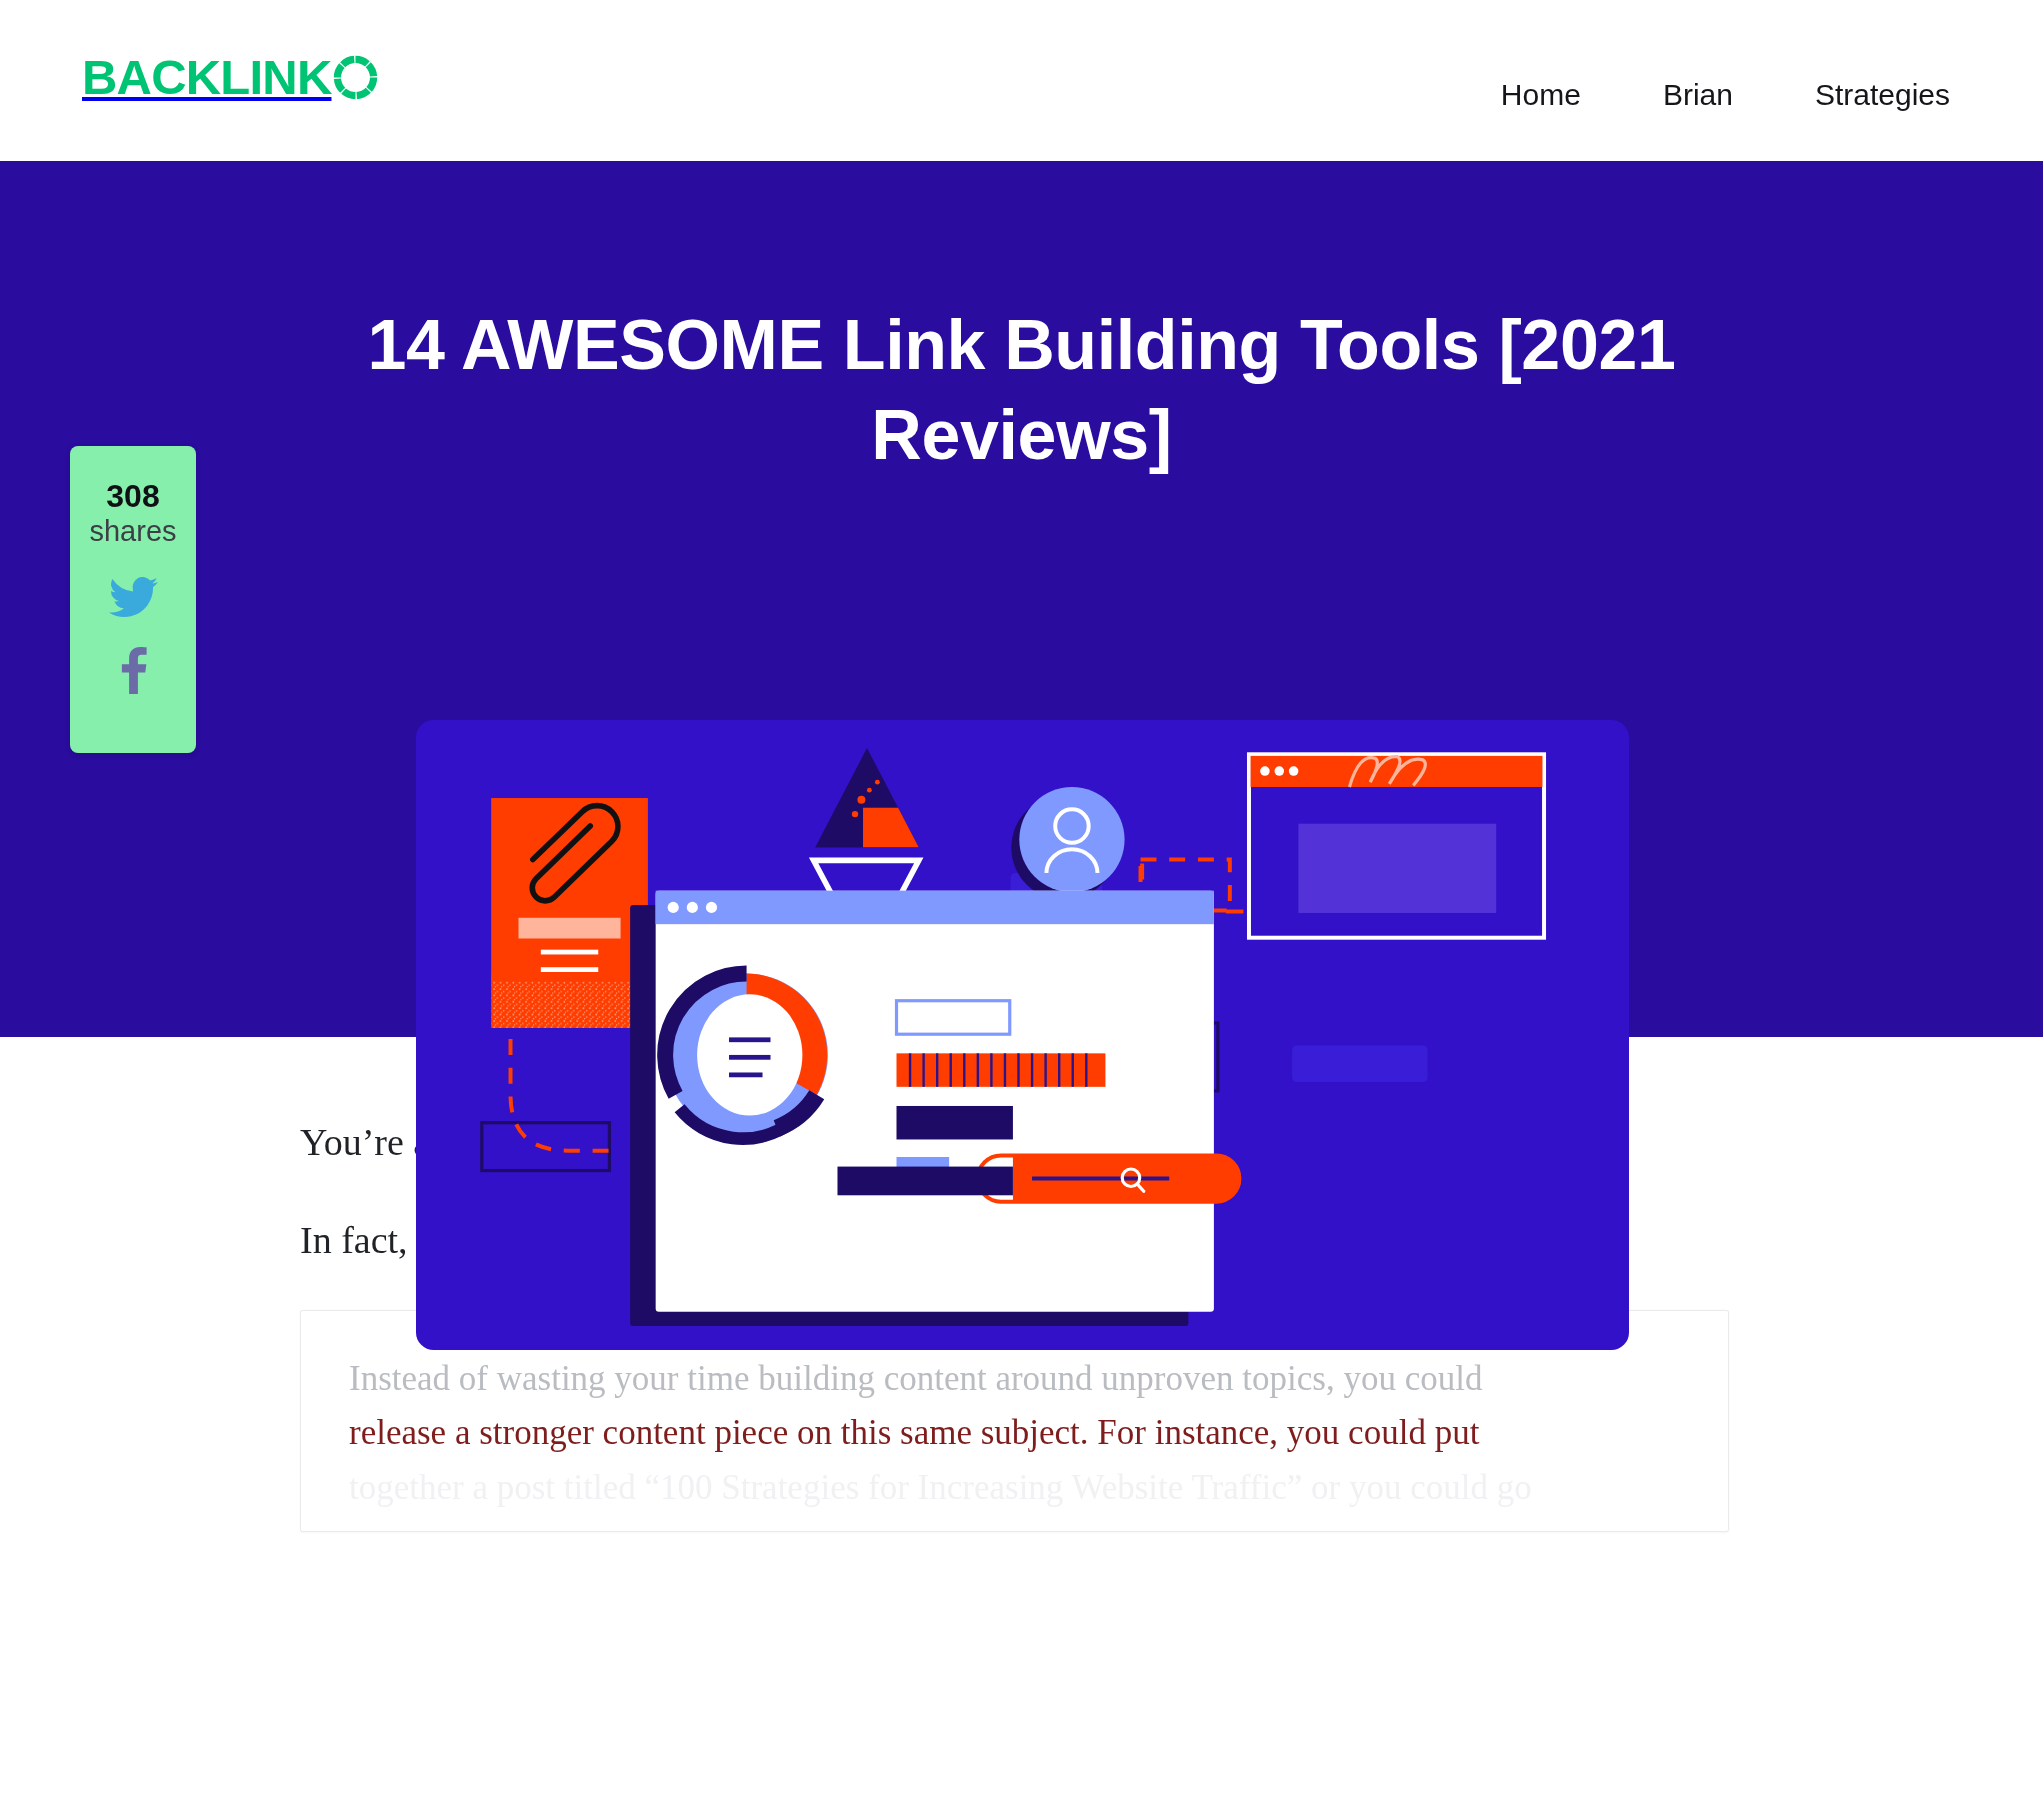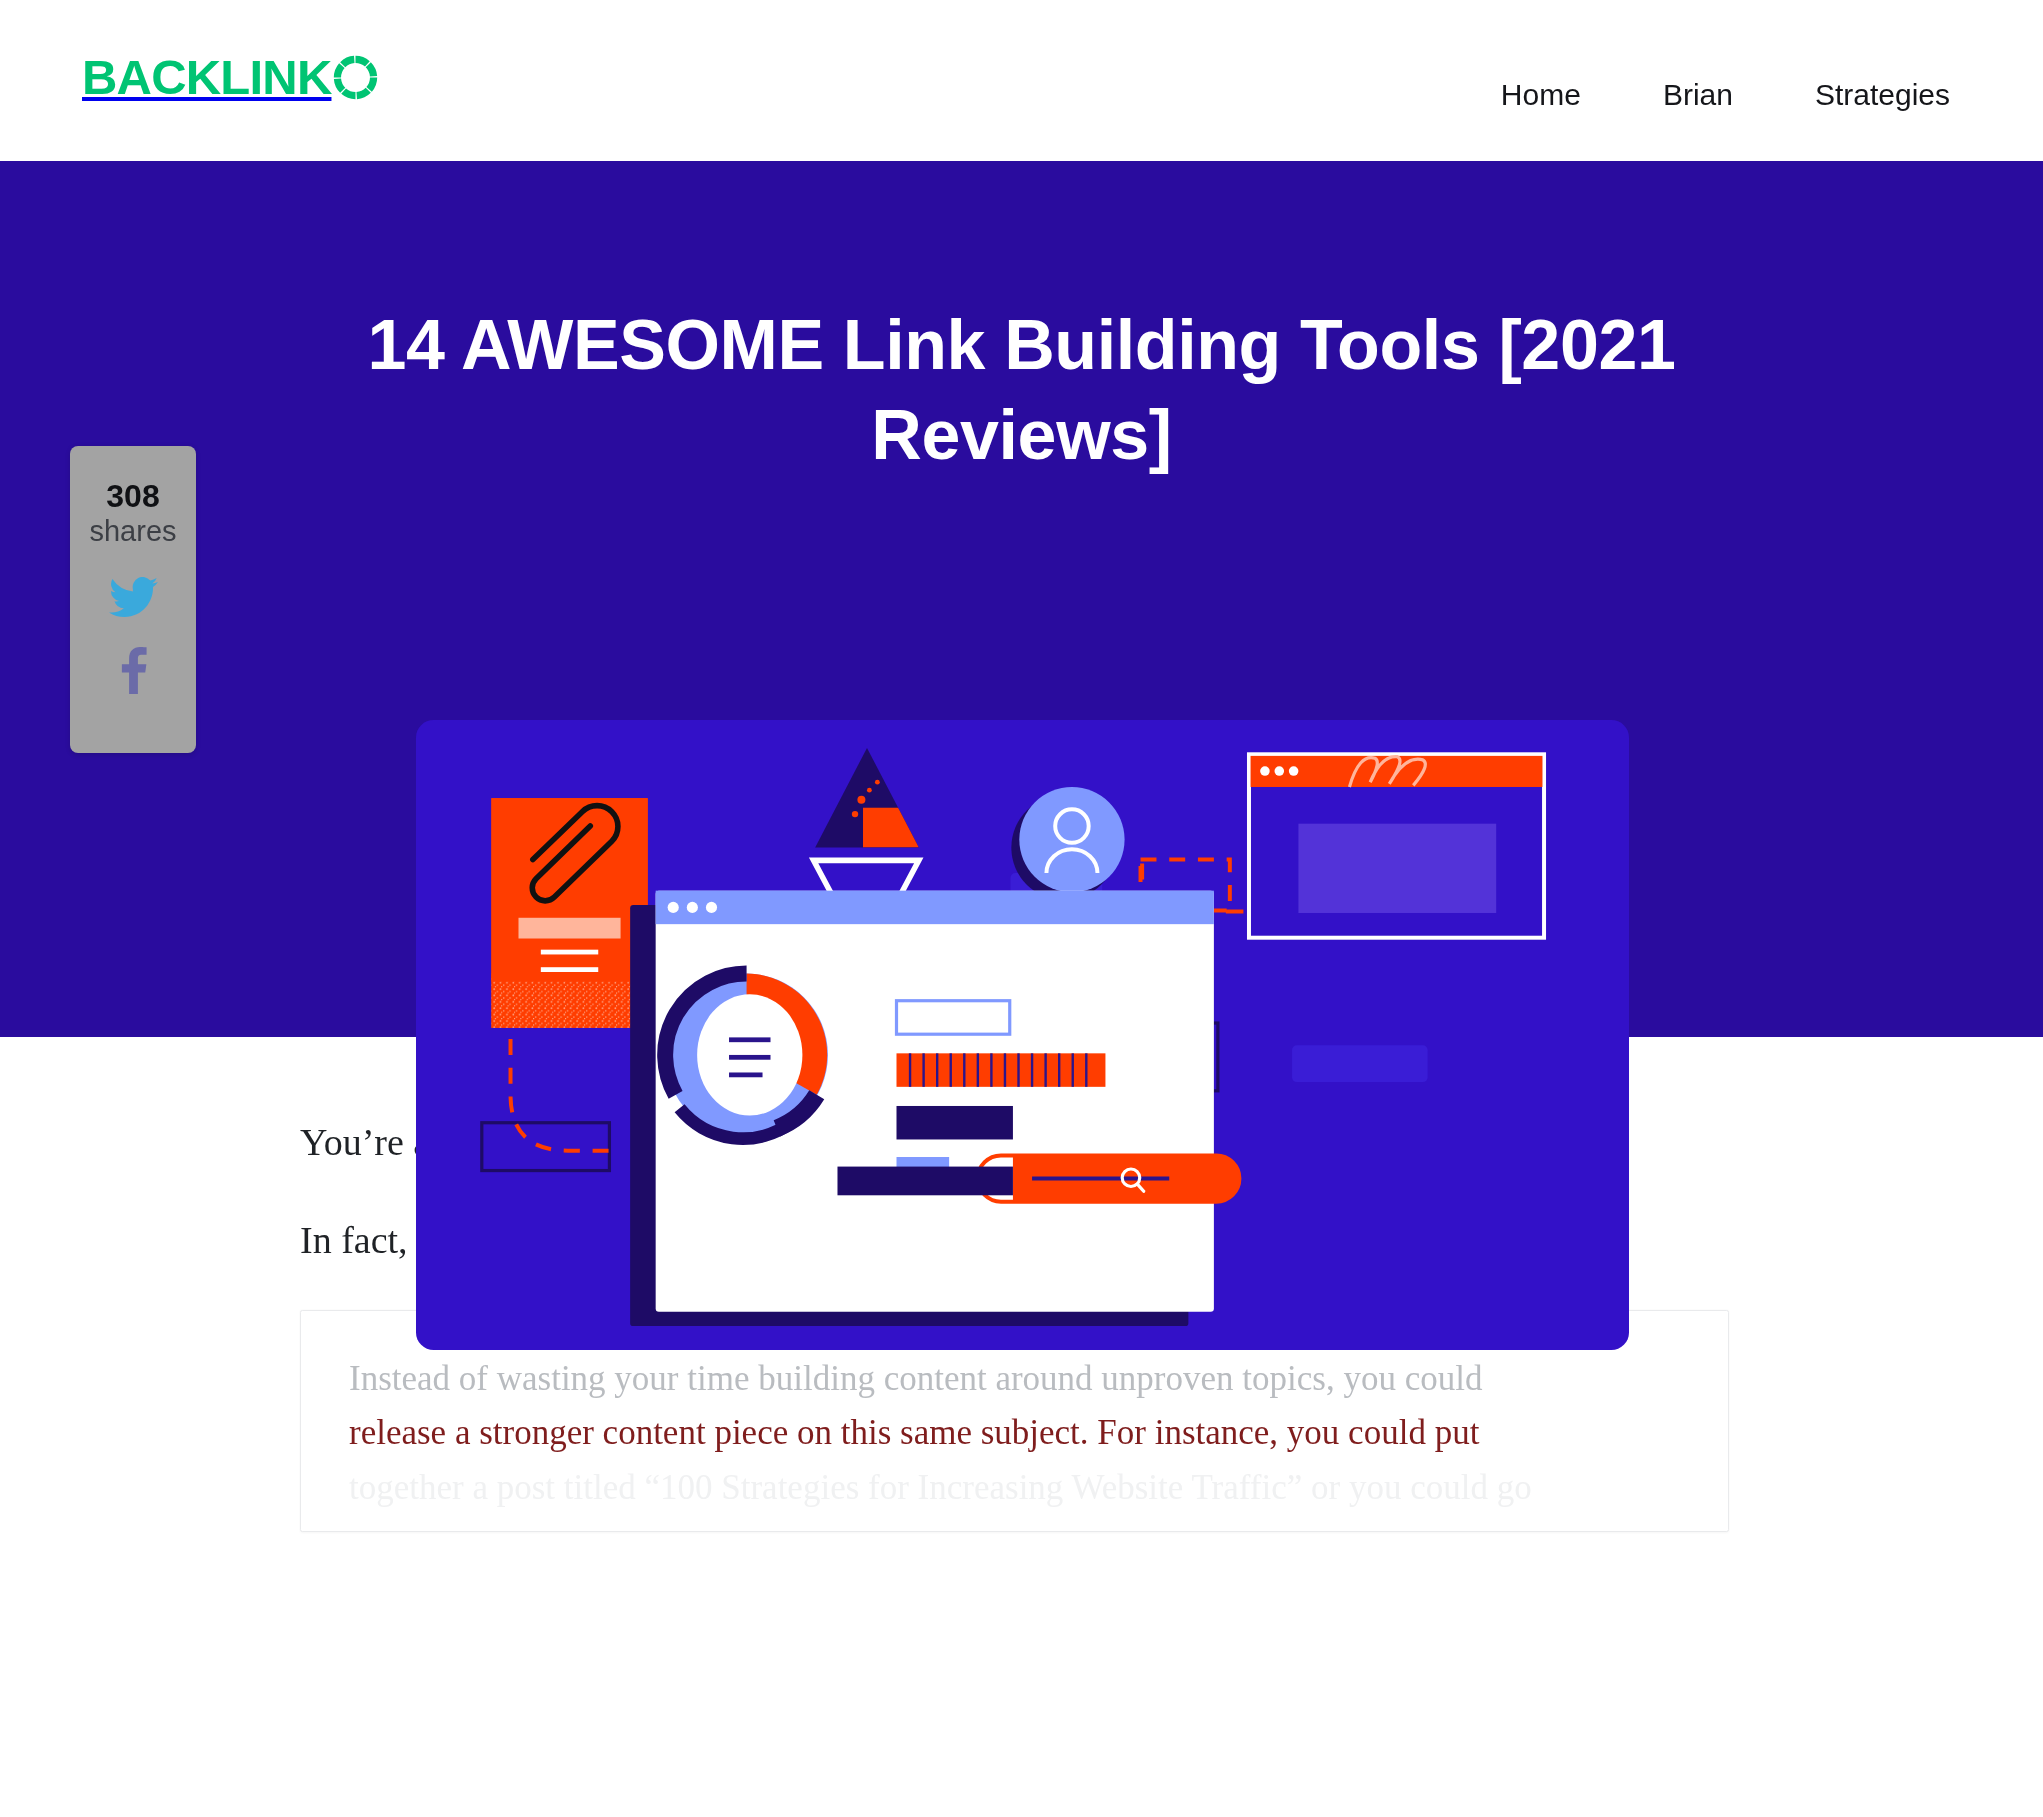--- a/index.html
+++ b/index.html
@@ -57,21 +57,21 @@
     width: 2043px; height: 876px;
     background: #2A0C9E;
     overflow: visible;
   }
 
   
   .share-box {
     position: absolute;
     left: 70px; top: 285px;
     width: 126px; height: 307px;
-    background: #a3a3a3;
+    background: #86efac;
     border-radius: 8px;
     display: flex; flex-direction: column;
     align-items: center;
     padding-top: 32px;
     box-shadow: 0 1.6px 4.8px rgba(0,0,0,0.15);
     z-index: 5;
   }
   .share-count {
     font-size: 32px; font-weight: bold; color: #101114; line-height: 1.15;
   }

